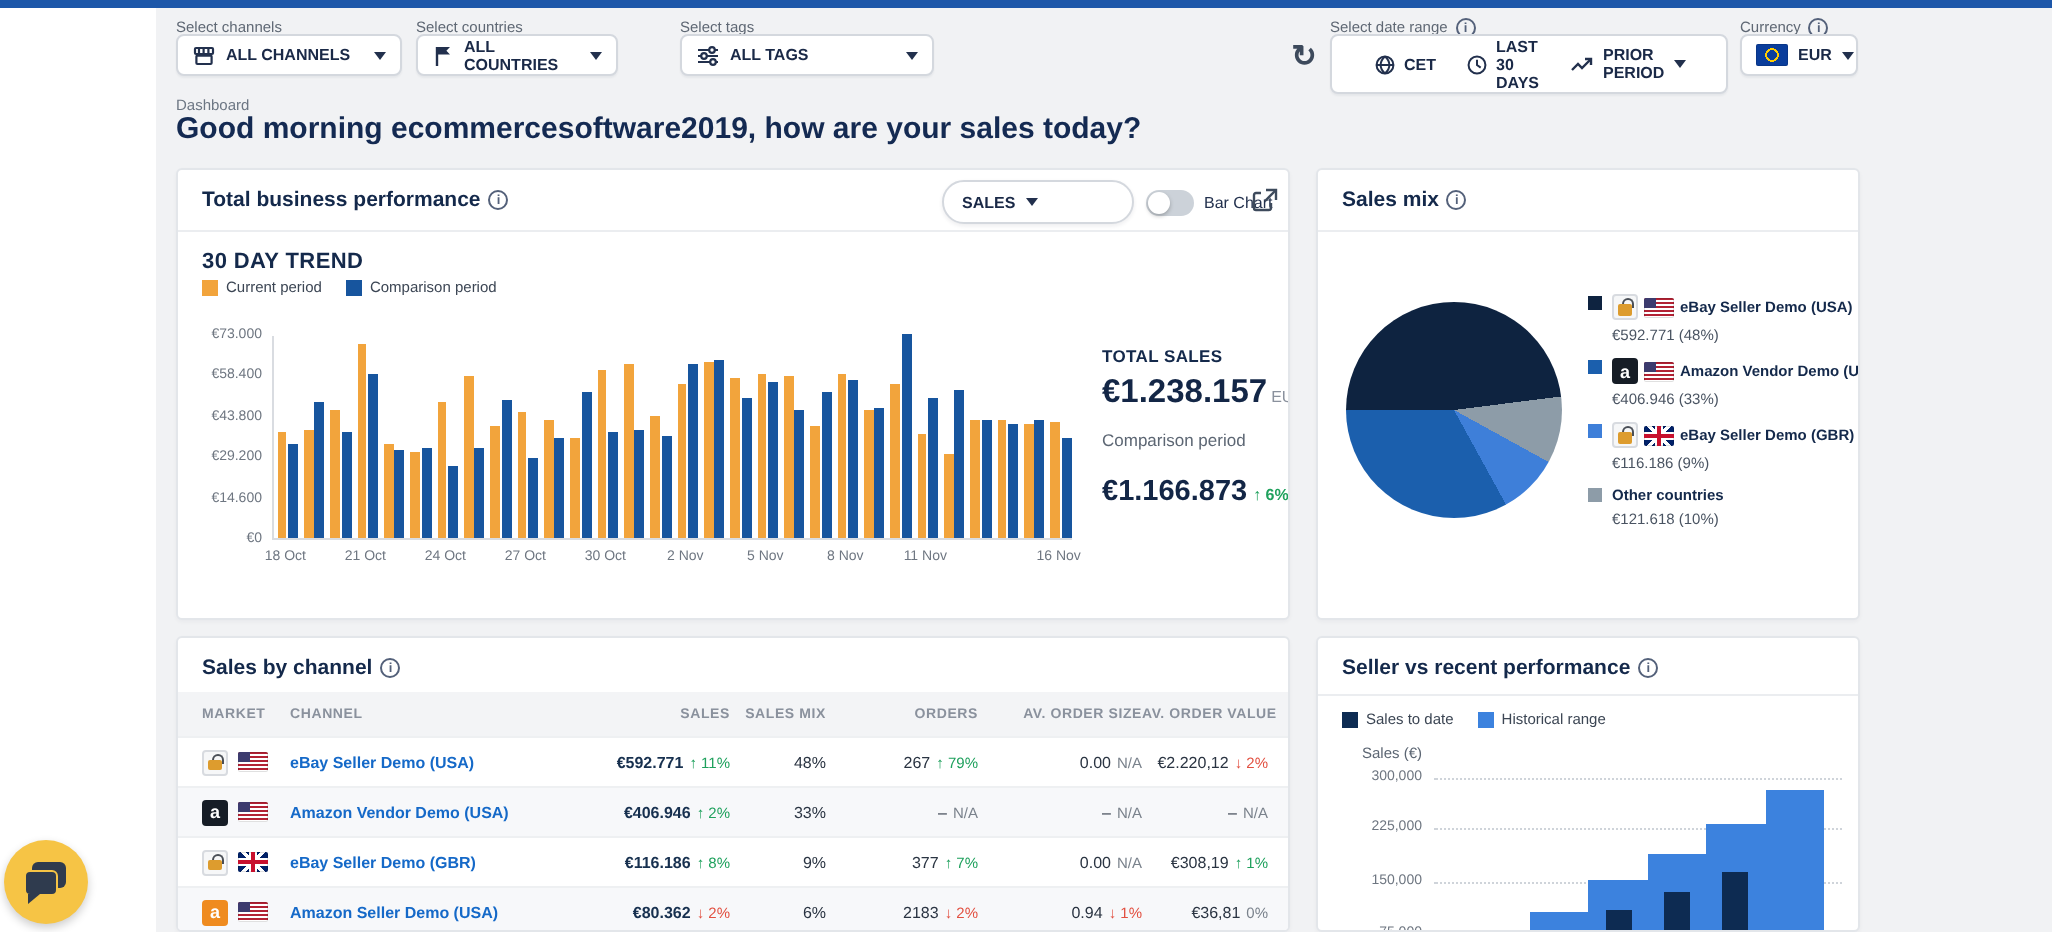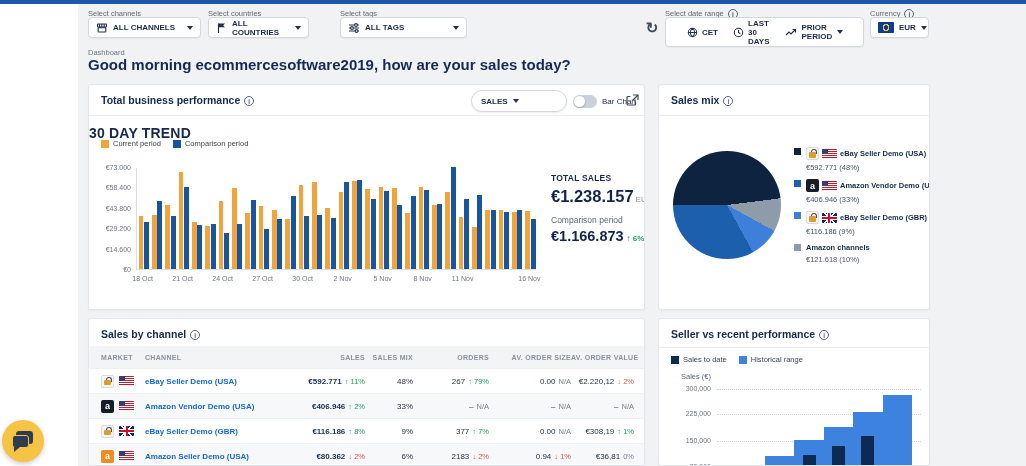--- a/index.html
+++ b/index.html
@@ -46,42 +46,42 @@
   #metric-select { position:absolute; left:382px; top:5px; width:96px; height:22px; border:1px solid #d4d8de;
                    border-radius:11px; display:flex; align-items:center; padding:0 9px; gap:5px;
                    font-size:8px; font-weight:bold; color:#1a2947; box-shadow:0 1px 2px rgba(20,30,50,.08); background:#fff;}
   #barchart-toggle { position:absolute; left:484px; top:10px; width:24px; height:13px; border-radius:7px;
                      background:#ccd2d9; cursor:pointer; }
   #barchart-toggle::after { content:""; position:absolute; left:1px; top:1px; width:11px; height:11px;
                             border-radius:50%; background:#fff; box-shadow:0 1px 2px rgba(0,0,0,.25); }
   #barchart-label { position:absolute; left:513px; top:12px; font-size:8px; color:#22304d; }
   #export-btn { position:absolute; left:536px; top:8px; width:15px; height:15px; cursor:pointer; }
 
-  #trend-label { position:absolute; left:0; top:40px; font-size:14px; font-weight:bold; color:#14294b; letter-spacing:.2px;}
+  #trend-label { position:absolute; left:12px; top:40px; font-size:11px; font-weight:bold; color:#14294b; letter-spacing:.2px;}
   .legend-row { position:absolute; display:flex; align-items:center; gap:12px; font-size:7.5px; color:#3c4654; }
   #perf-legend { left:12px; top:54px; }
   .lg-item { display:flex; align-items:center; gap:4px; }
   .lg-sq { width:8px; height:8px; flex:none; }
 
   
   #trend-ylabels { position:absolute; left:0; top:83px; width:42px; height:102px; }
   #trend-ylabels div { position:absolute; right:0; font-size:7px; color:#6e7681; }
   #trend-plot { position:absolute; left:47px; top:83px; width:400px; height:102px;
                 border-left:1px solid #d9dce1; border-bottom:1px solid #d9dce1; }
   #trend-plot .bar { position:absolute; bottom:0; }
   #trend-xlabels { position:absolute; left:47px; top:190px; width:400px; height:10px; }
   #trend-xlabels div { position:absolute; width:40px; text-align:center; font-size:7px; color:#6e7681; }
 
   
   #perf-stats { position:absolute; left:462px; top:88px; width:92px; }
   #total-sales-label { font-size:8.5px; font-weight:bold; color:#14294b; letter-spacing:.2px; }
   #total-sales-value { font-size:16.5px; font-weight:bold; color:#132646; margin-top:4px; white-space:nowrap;}
   #total-sales-value .cur { font-size:8px; color:#8a919d; font-weight:normal; margin-left:2px; }
   #cmp-label { font-size:8.5px; color:#5c6673; margin-top:9px; }
-  #cmp-value { font-size:14.5px; font-weight:bold; color:#132646; margin-top:3px; white-space:nowrap;text-align:right;}
+  #cmp-value { font-size:14.5px; font-weight:bold; color:#132646; margin-top:13px; white-space:nowrap;text-align:right;}
   #cmp-value .chg { font-size:8px; margin-left:3px; }
 
   
   #mix-pie { position:absolute; left:14px; top:66px; width:108px; height:108px; border-radius:50%; }
   #mix-legend { position:absolute; left:135px; top:62px; width:130px; }
   .mix-item { position:absolute; left:0; display:flex; gap:5px; }
   .mix-item .lg-sq { width:7px; height:7px; margin-top:1px; }
   .mix-name { font-size:7.5px; font-weight:bold; color:#14294b; display:flex; align-items:center; gap:3px; white-space:nowrap;}
   .mix-val { font-size:7.5px; color:#4a5462; margin-top:3px; }
 
@@ -393,21 +393,21 @@
             <span class="flag" data-flag="gb"></span>
             <span>eBay Seller Demo (GBR)</span>
           </div>
       <div class="mix-val">€116.186 (9%)</div>
         </div>
     </div>
     <div class="mix-item" style="top:96px;">
       <span class="lg-sq" style="background:#8D9CA8"></span>
       <div>
           <div class="mix-name">
-            <span>Amazon channels</span>
+            <span>Other countries</span>
           </div>
       <div class="mix-val">€121.618 (10%)</div>
         </div>
     </div>
   </div>
 </div>
 
 <div class="card" id="card-table">
   <div class="ctitle">
     <span>Sales by channel</span><span class="info">i</span>

